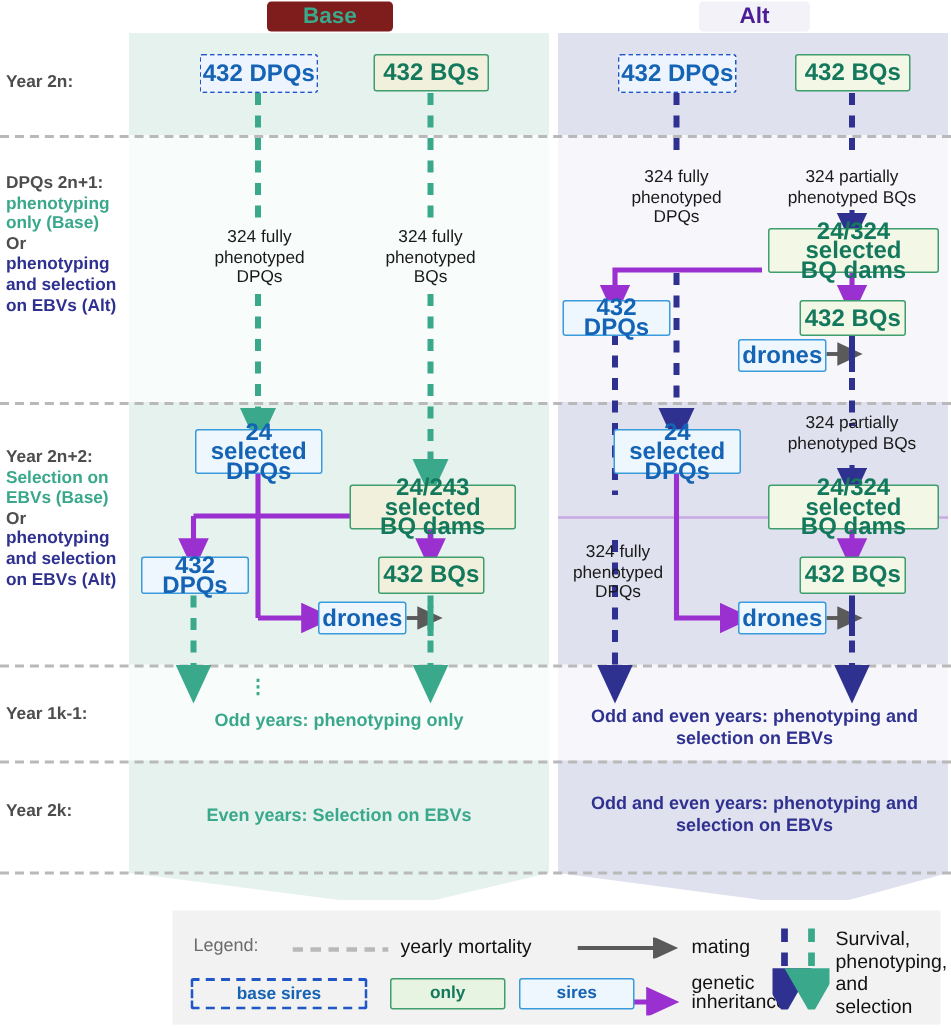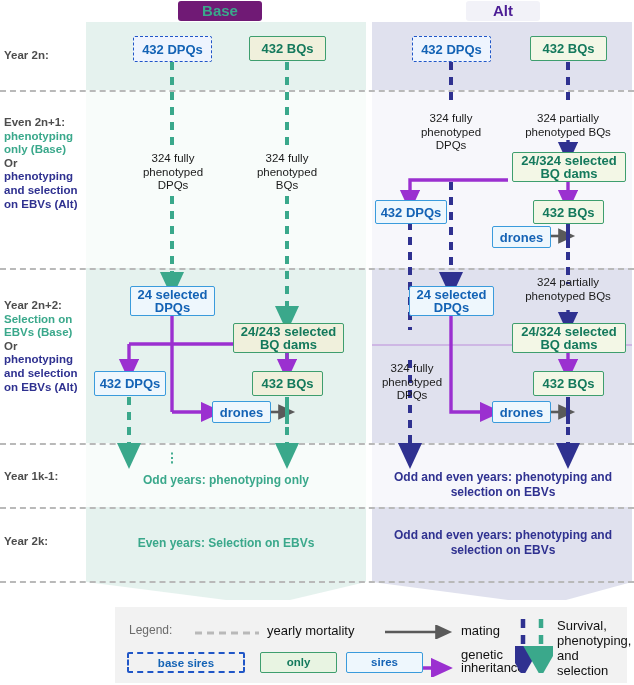--- a/index.html
+++ b/index.html
@@ -13,42 +13,42 @@
   }
   .stage{position:absolute;left:0;top:0;width:634px;height:685px;}
   .abs{position:absolute;}
 
   
   .colhdr{
     position:absolute;top:1px;height:20px;line-height:20px;
     font-size:15px;font-weight:bold;text-align:center;
     border-radius:3px;
   }
-  #hdr-base{left:178px;width:84px;color:#3aa88b;background:#701a75;}
+  #hdr-base{left:178px;width:84px;color:#3aa88b;background:#7f1d1d;}
   #hdr-alt{left:466px;width:74px;color:#4c1d95;background:#f2f2f8;}
 
   
   .sep{
     position:absolute;left:0;width:634px;height:0;
     border-top:2px dashed #b9b9b9;
   }
 
   
   .yearlbl{
     position:absolute;left:4px;width:84px;
     font-size:11.5px;font-weight:bold;line-height:13.6px;
     color:#4d4d4d;
   }
   .yearlbl .g{color:#3aa88b;}
   .yearlbl .b{color:#2f3190;}
 
   
   .node{
     position:absolute;box-sizing:border-box;
-    font-size:13px;font-weight:bold;line-height:13px;
+    font-size:16px;font-weight:bold;line-height:13px;
     text-align:center;display:flex;align-items:center;justify-content:center;
     border-radius:2px;
   }
   .n-sire{border:1.4px solid #3a9bdc;background:#eef7fd;color:#1463b5;}
   .n-basesire{border:1.8px dashed #2056c7;background:#eef4fe;color:#1463b5;}
   .n-dam-cream{border:1.4px solid #3e9e6e;background:#f0f0dc;color:#14795c;}
   .n-dam-pale{border:1.4px solid #3e9e6e;background:#f3f7e6;color:#14795c;}
 
   
   .ftext{
@@ -103,21 +103,21 @@
   <div class="sep" style="top:268px;"></div>
   <div class="sep" style="top:443px;"></div>
   <div class="sep" style="top:507px;"></div>
   <div class="sep" style="top:581px;"></div>
 
   <div class="yearlbl" style="top:49px;">
     <span>Year 2n:</span>
   </div>
 
   <div class="yearlbl" style="top:116px;">
-    <span>Even 2n+1:</span><br>
+    <span>DPQs 2n+1:</span><br>
     <span class="g">phenotyping</span><br>
     <span class="g">only (Base)</span><br>
     <span>Or</span><br>
     <span class="b">phenotyping</span><br>
     <span class="b">and selection</span><br>
     <span class="b">on EBVs (Alt)</span>
   </div>
 
   <div class="yearlbl" style="top:299px;">
     <span>Year 2n+2:</span><br>

